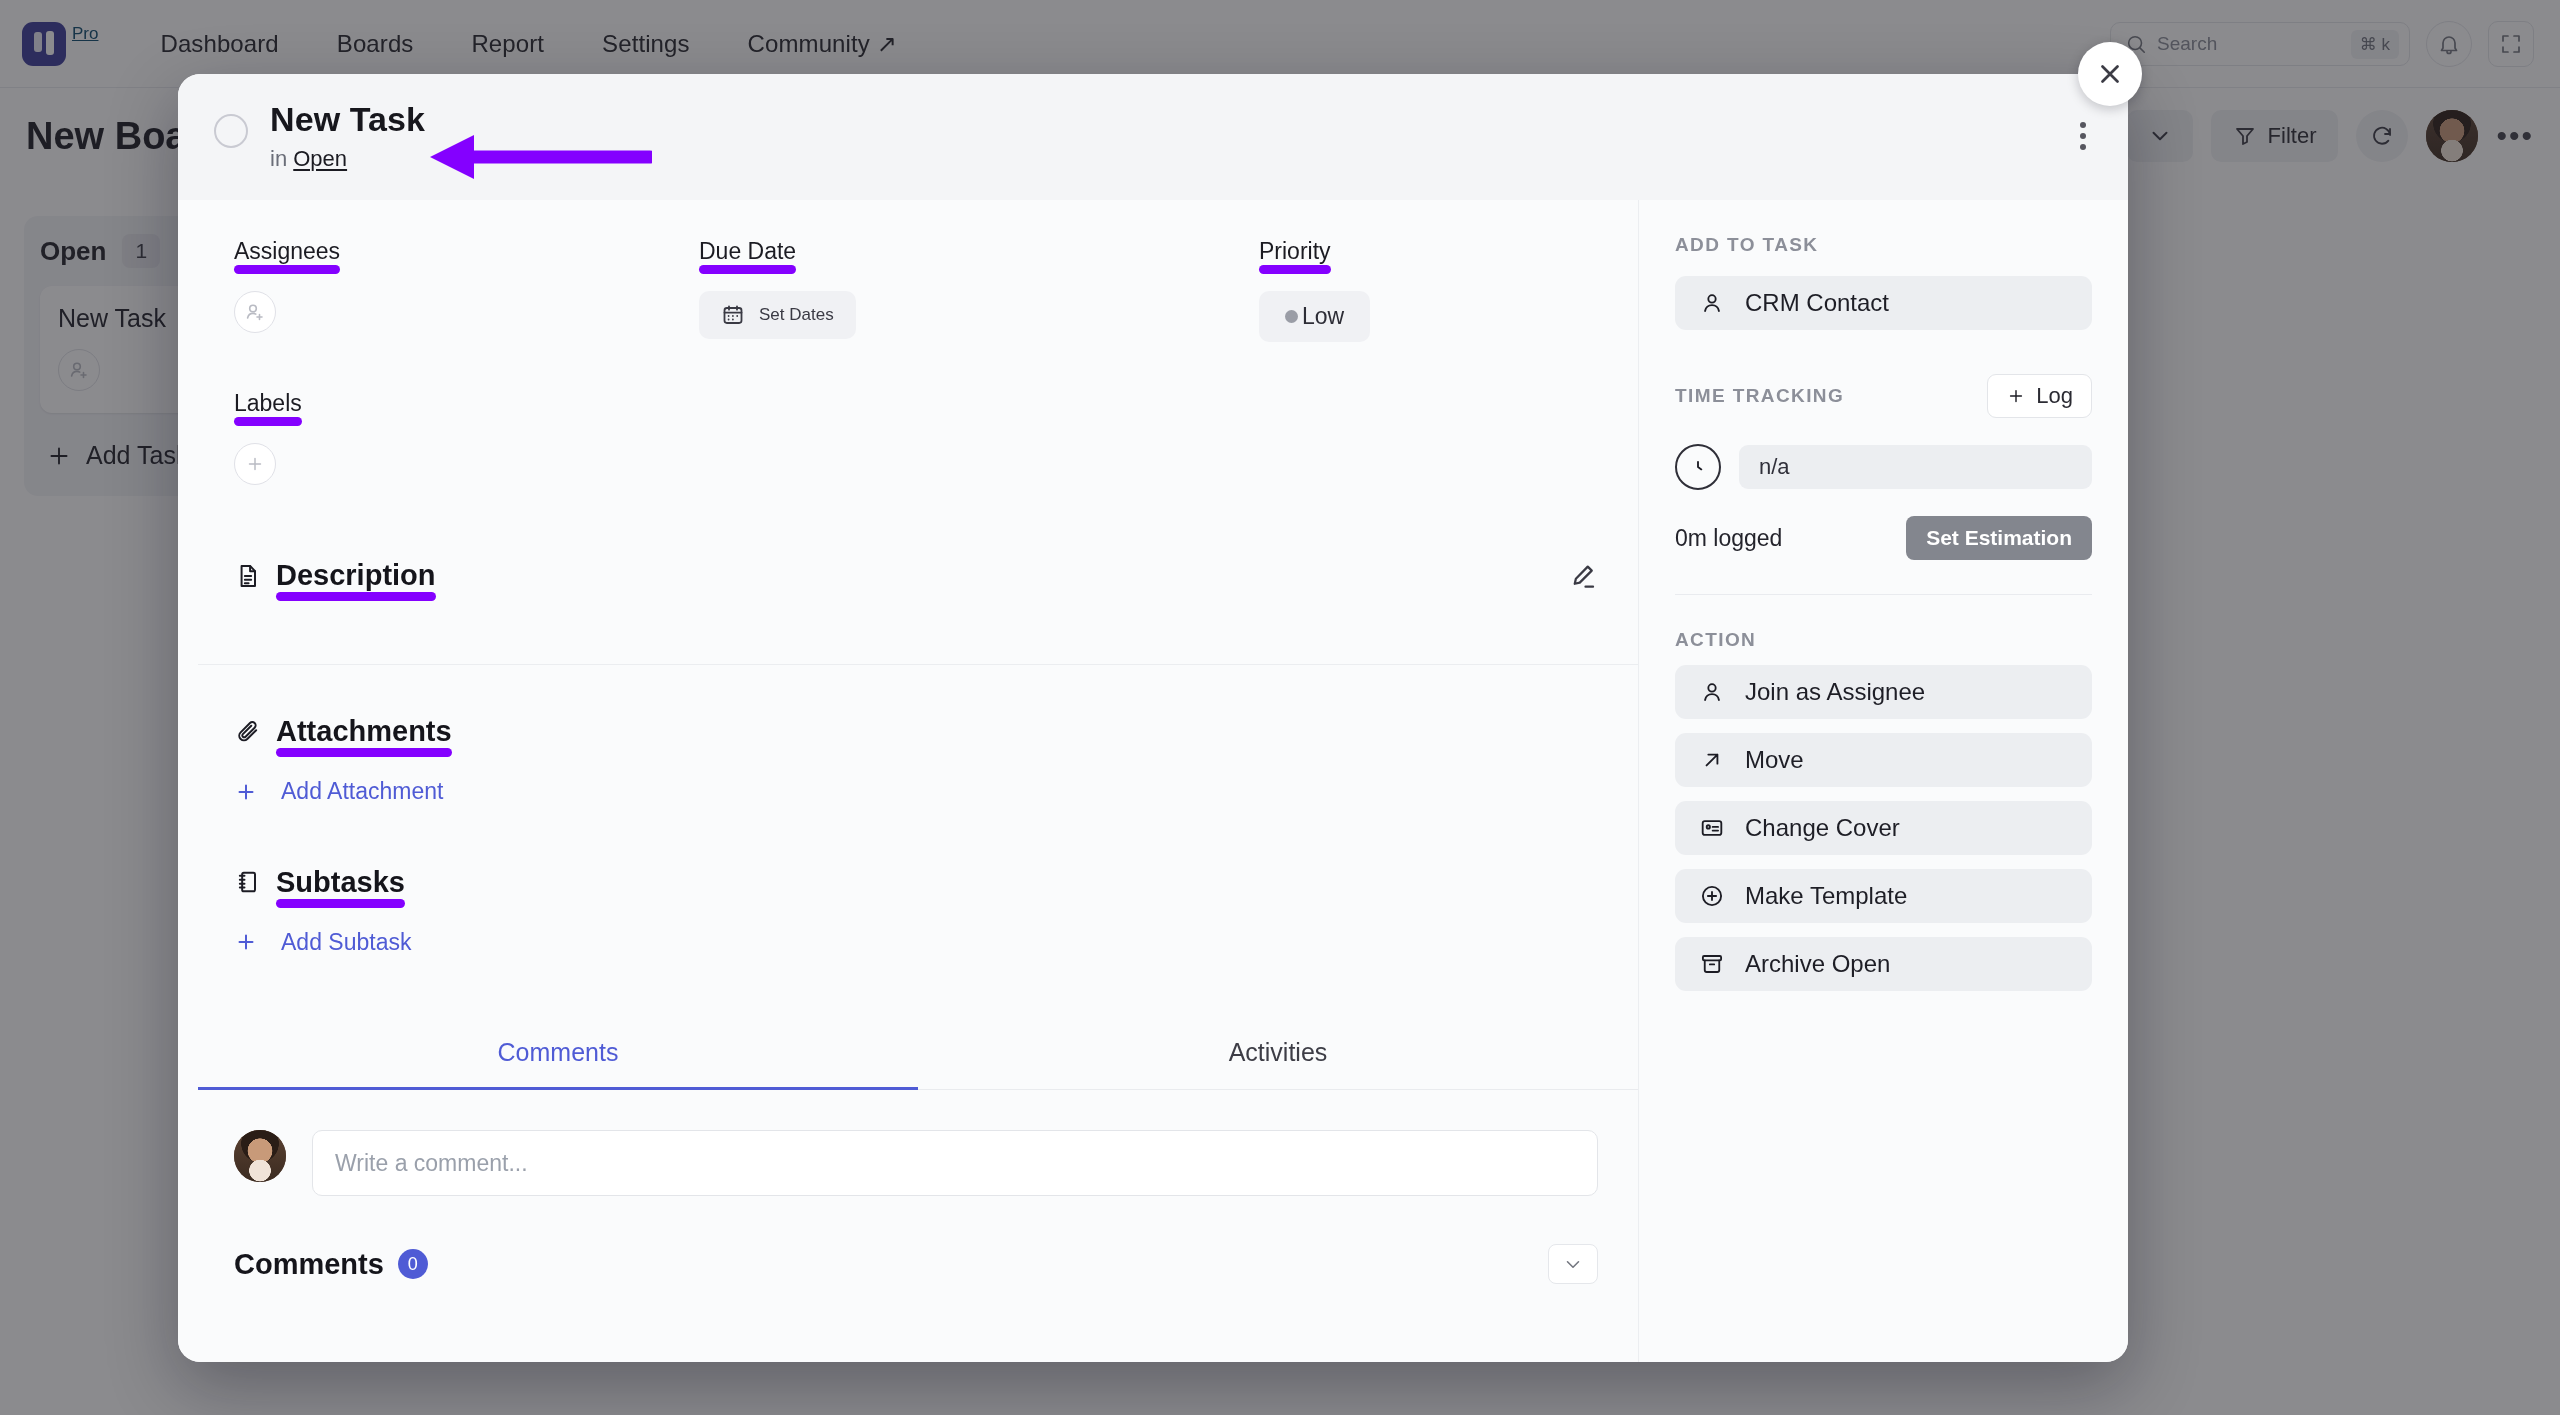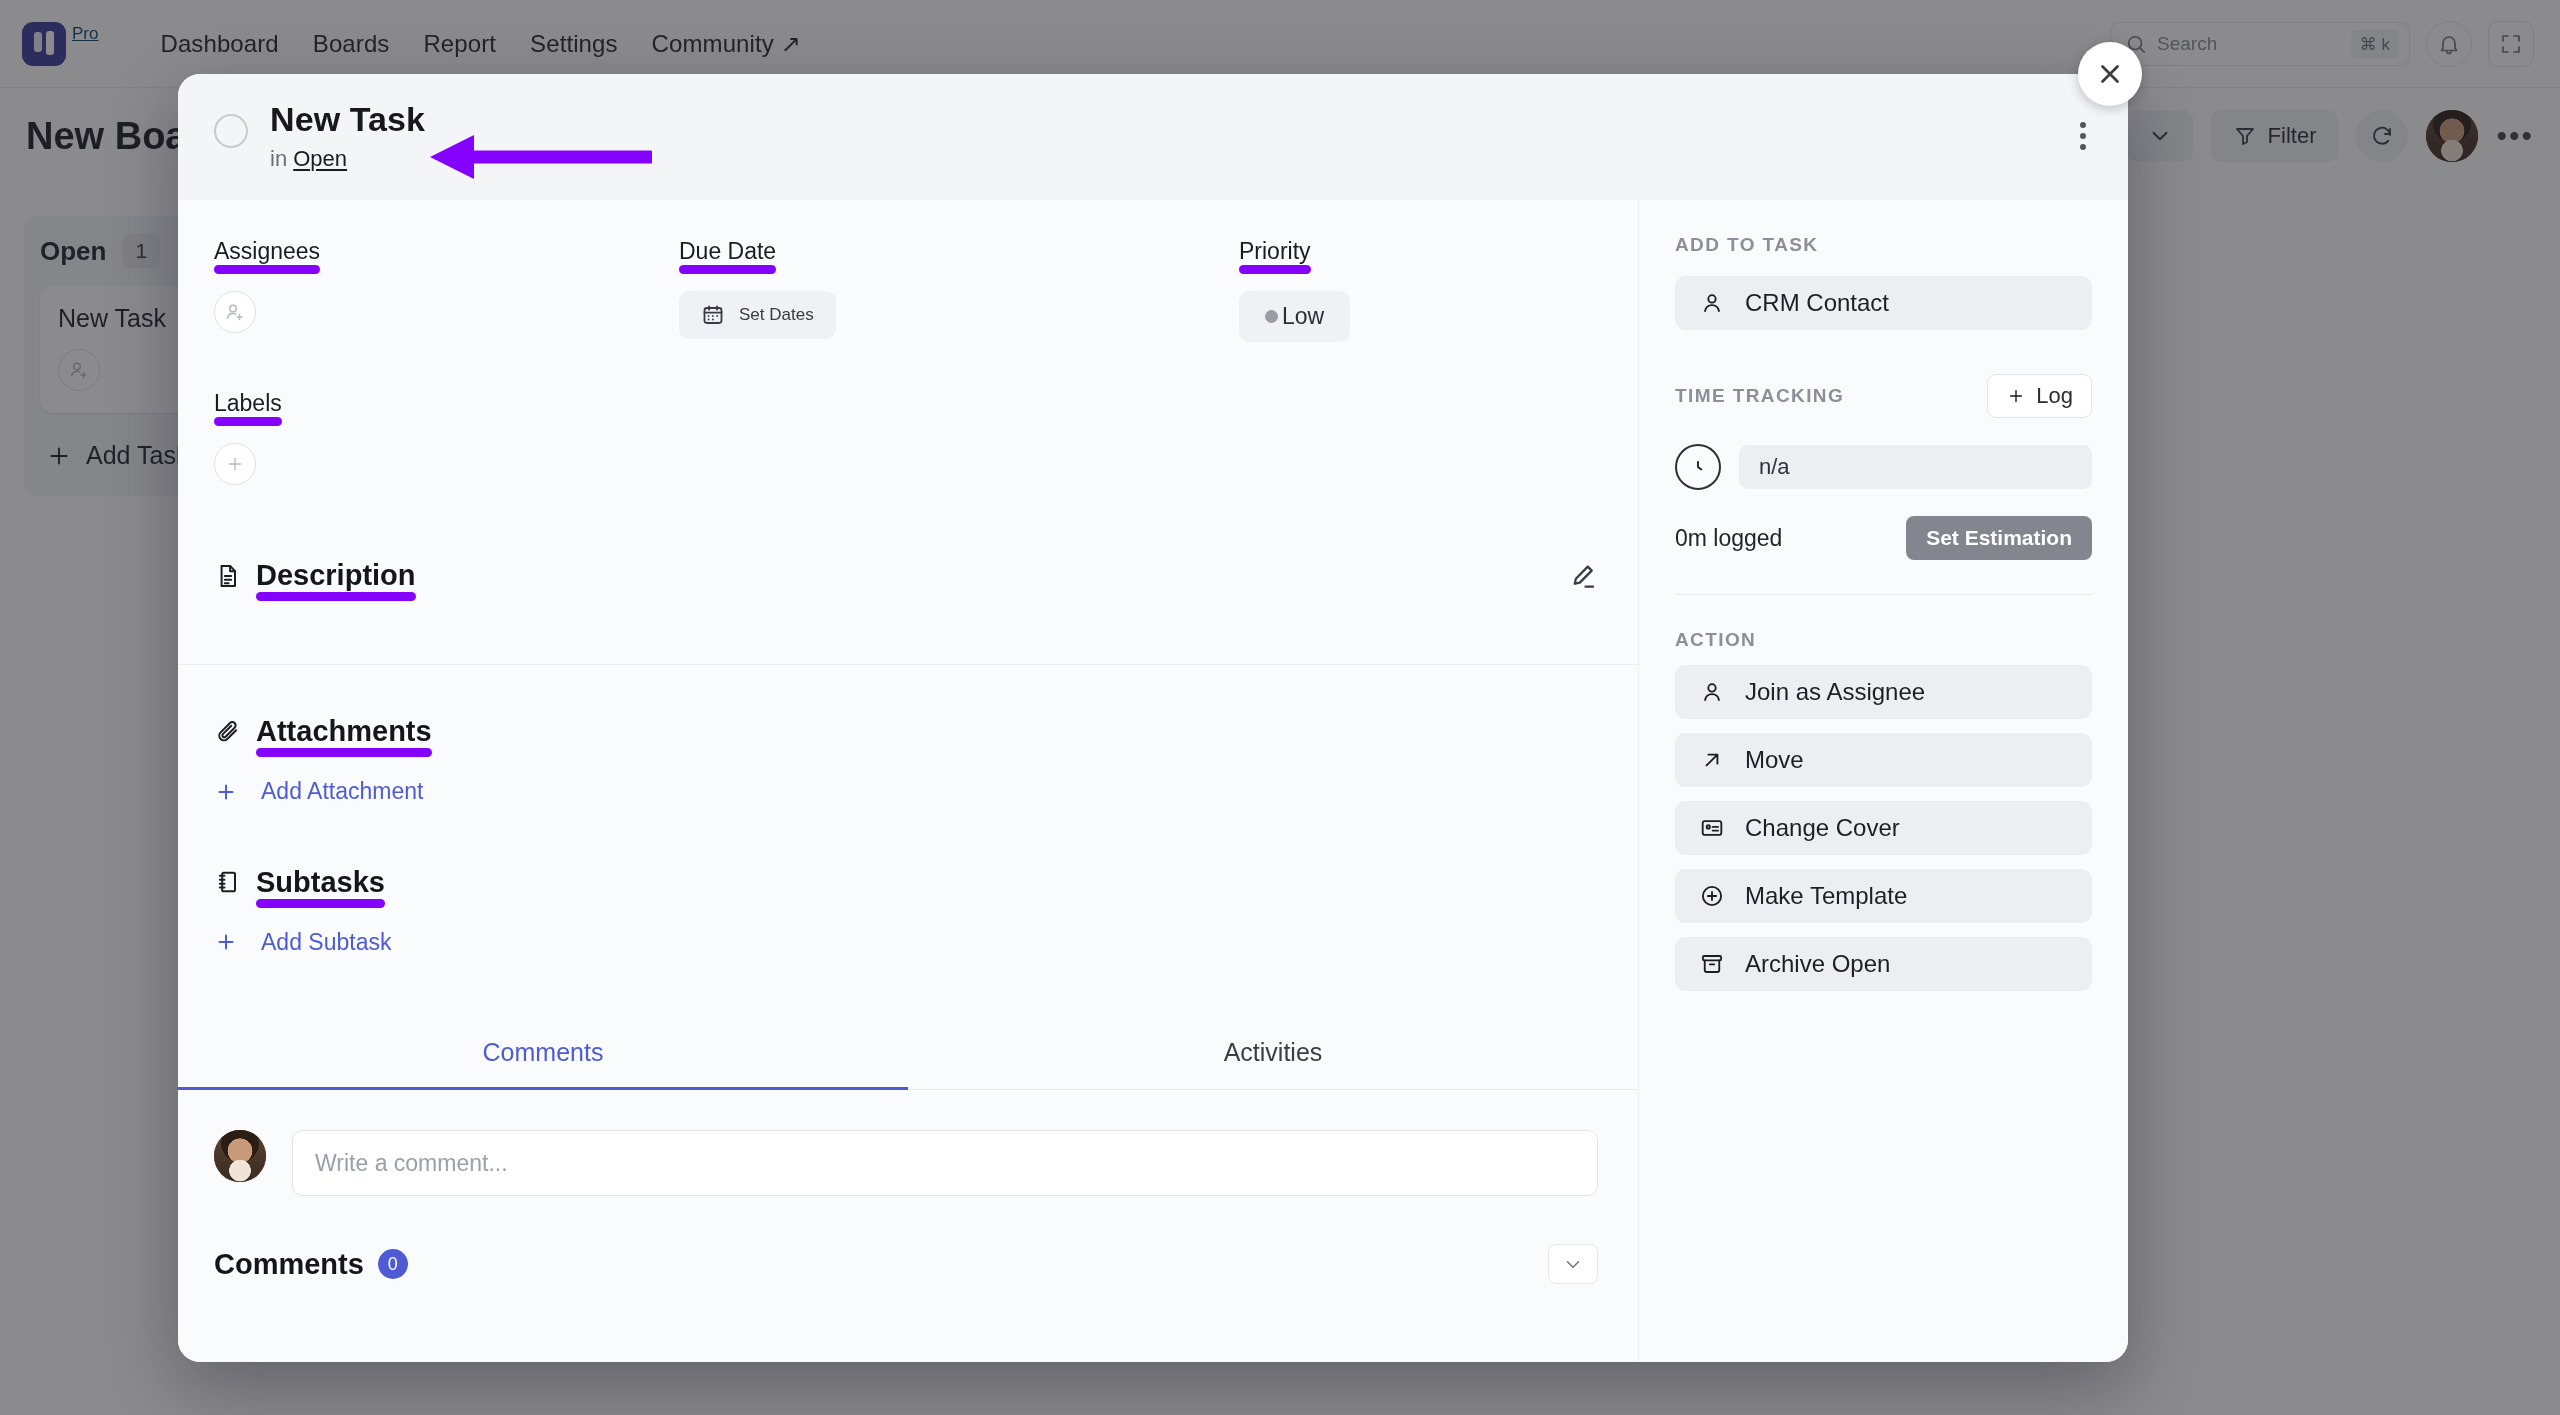--- a/index.html
+++ b/index.html
@@ -22,21 +22,21 @@
   }
   .logo-wrap { display: flex; align-items: flex-start; margin-left: 22px; }
   .logo-mark {
     width: 44px; height: 44px; border-radius: 11px; background: #3b3b98;
     display: flex; align-items: center; justify-content: center; gap: 4px;
   }
   .logo-bar-a { width: 8px; height: 20px; background: #e9e9f5; border-radius: 3px; align-self: flex-start; margin-top: 10px;}
   .logo-bar-b { width: 8px; height: 24px; background: #ffffff; border-radius: 3px; align-self: flex-start; margin-top: 9px;}
   .logo-pro { font-size: 17px; color: #0c4a6e; margin-left: 6px; margin-top: 2px; text-decoration: underline; }
 
-  .nav-links { display: flex; align-items: center; margin-left: 58px; gap: 26px; }
+  .nav-links { display: flex; align-items: center; margin-left: 58px; gap: 50px; }
   .nav-link {
     font-size: 24px; color: #26262e; letter-spacing: .1px;
     padding: 6px 4px; cursor: pointer; white-space: nowrap;
   }
 
   .nav-right { position: absolute; right: 26px; top: 0; height: 88px; display: flex; align-items: center; gap: 16px; }
   .searchbox {
     width: 300px; height: 44px; border: 1px solid #e4e5ea; border-radius: 10px;
     display: flex; align-items: center; padding: 0 10px 0 14px; gap: 10px; background: #fff;
   }
@@ -132,21 +132,21 @@
   }
   .title-block { display: flex; flex-direction: column; }
   .task-title { font-size: 34px; font-weight: 600; color: #17171d; letter-spacing: .1px; }
   .task-sub { margin-top: 7px; font-size: 22px; color: #6b6e79; }
   .task-sub a { color: #1b1b22; text-decoration: underline; text-underline-offset: 3px; }
   .kebab { position: absolute; right: 42px; top: 48px; display: flex; flex-direction: column; gap: 5px; }
   .kebab i { width: 6px; height: 6px; border-radius: 50%; background: #56565f; display: block; }
 
   
   .modal-body { display: flex; flex: 1; min-height: 0; }
-  .main-col { width: 1460px; background: #fafbfc; overflow: hidden; position: relative; }
+  .main-col { width: 1460px; background: #fafbfc; overflow: hidden; position: relative; padding-left: 20px; }
   .side-col { flex: 1; background: #fafbfc; border-left: 1px solid #eceef1; padding: 34px 36px; }
 
   
   .meta {
     display: flex; padding: 38px 40px 10px 36px; position: relative;
   }
   .meta-col-assignees { width: 465px; }
   .meta-col-due { width: 560px; }
   .meta-col-priority { width: 320px; }
   .field-label {

